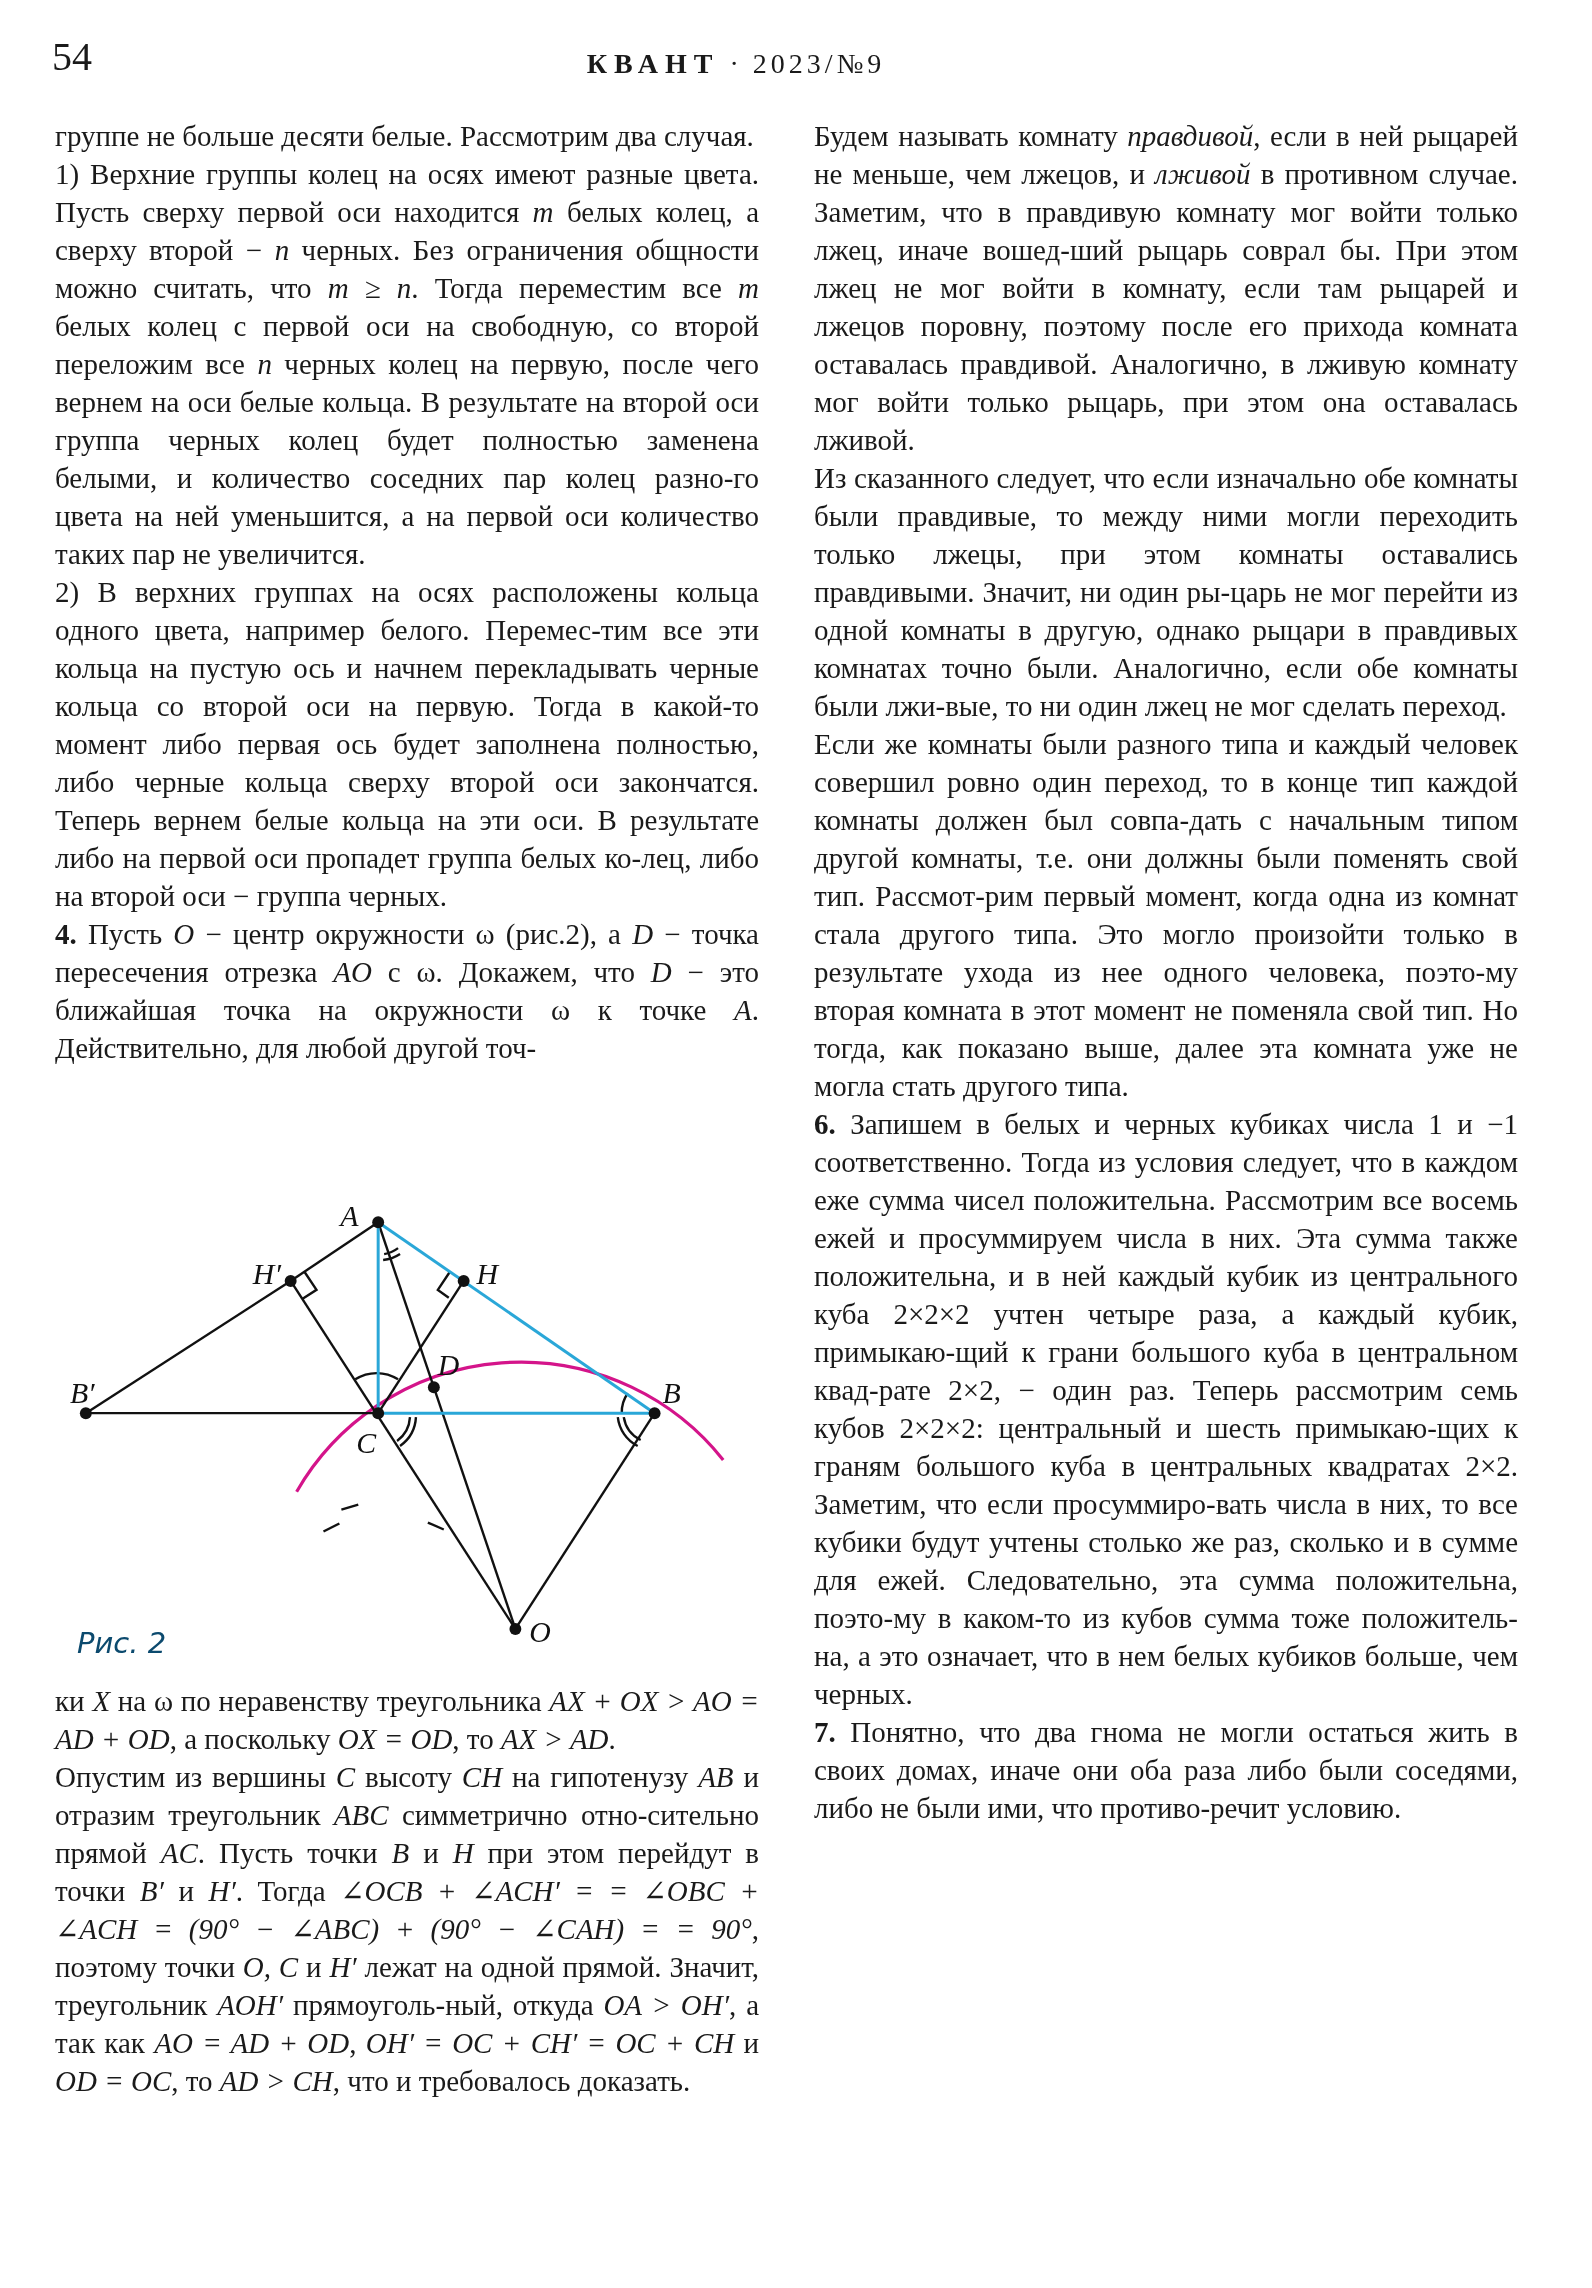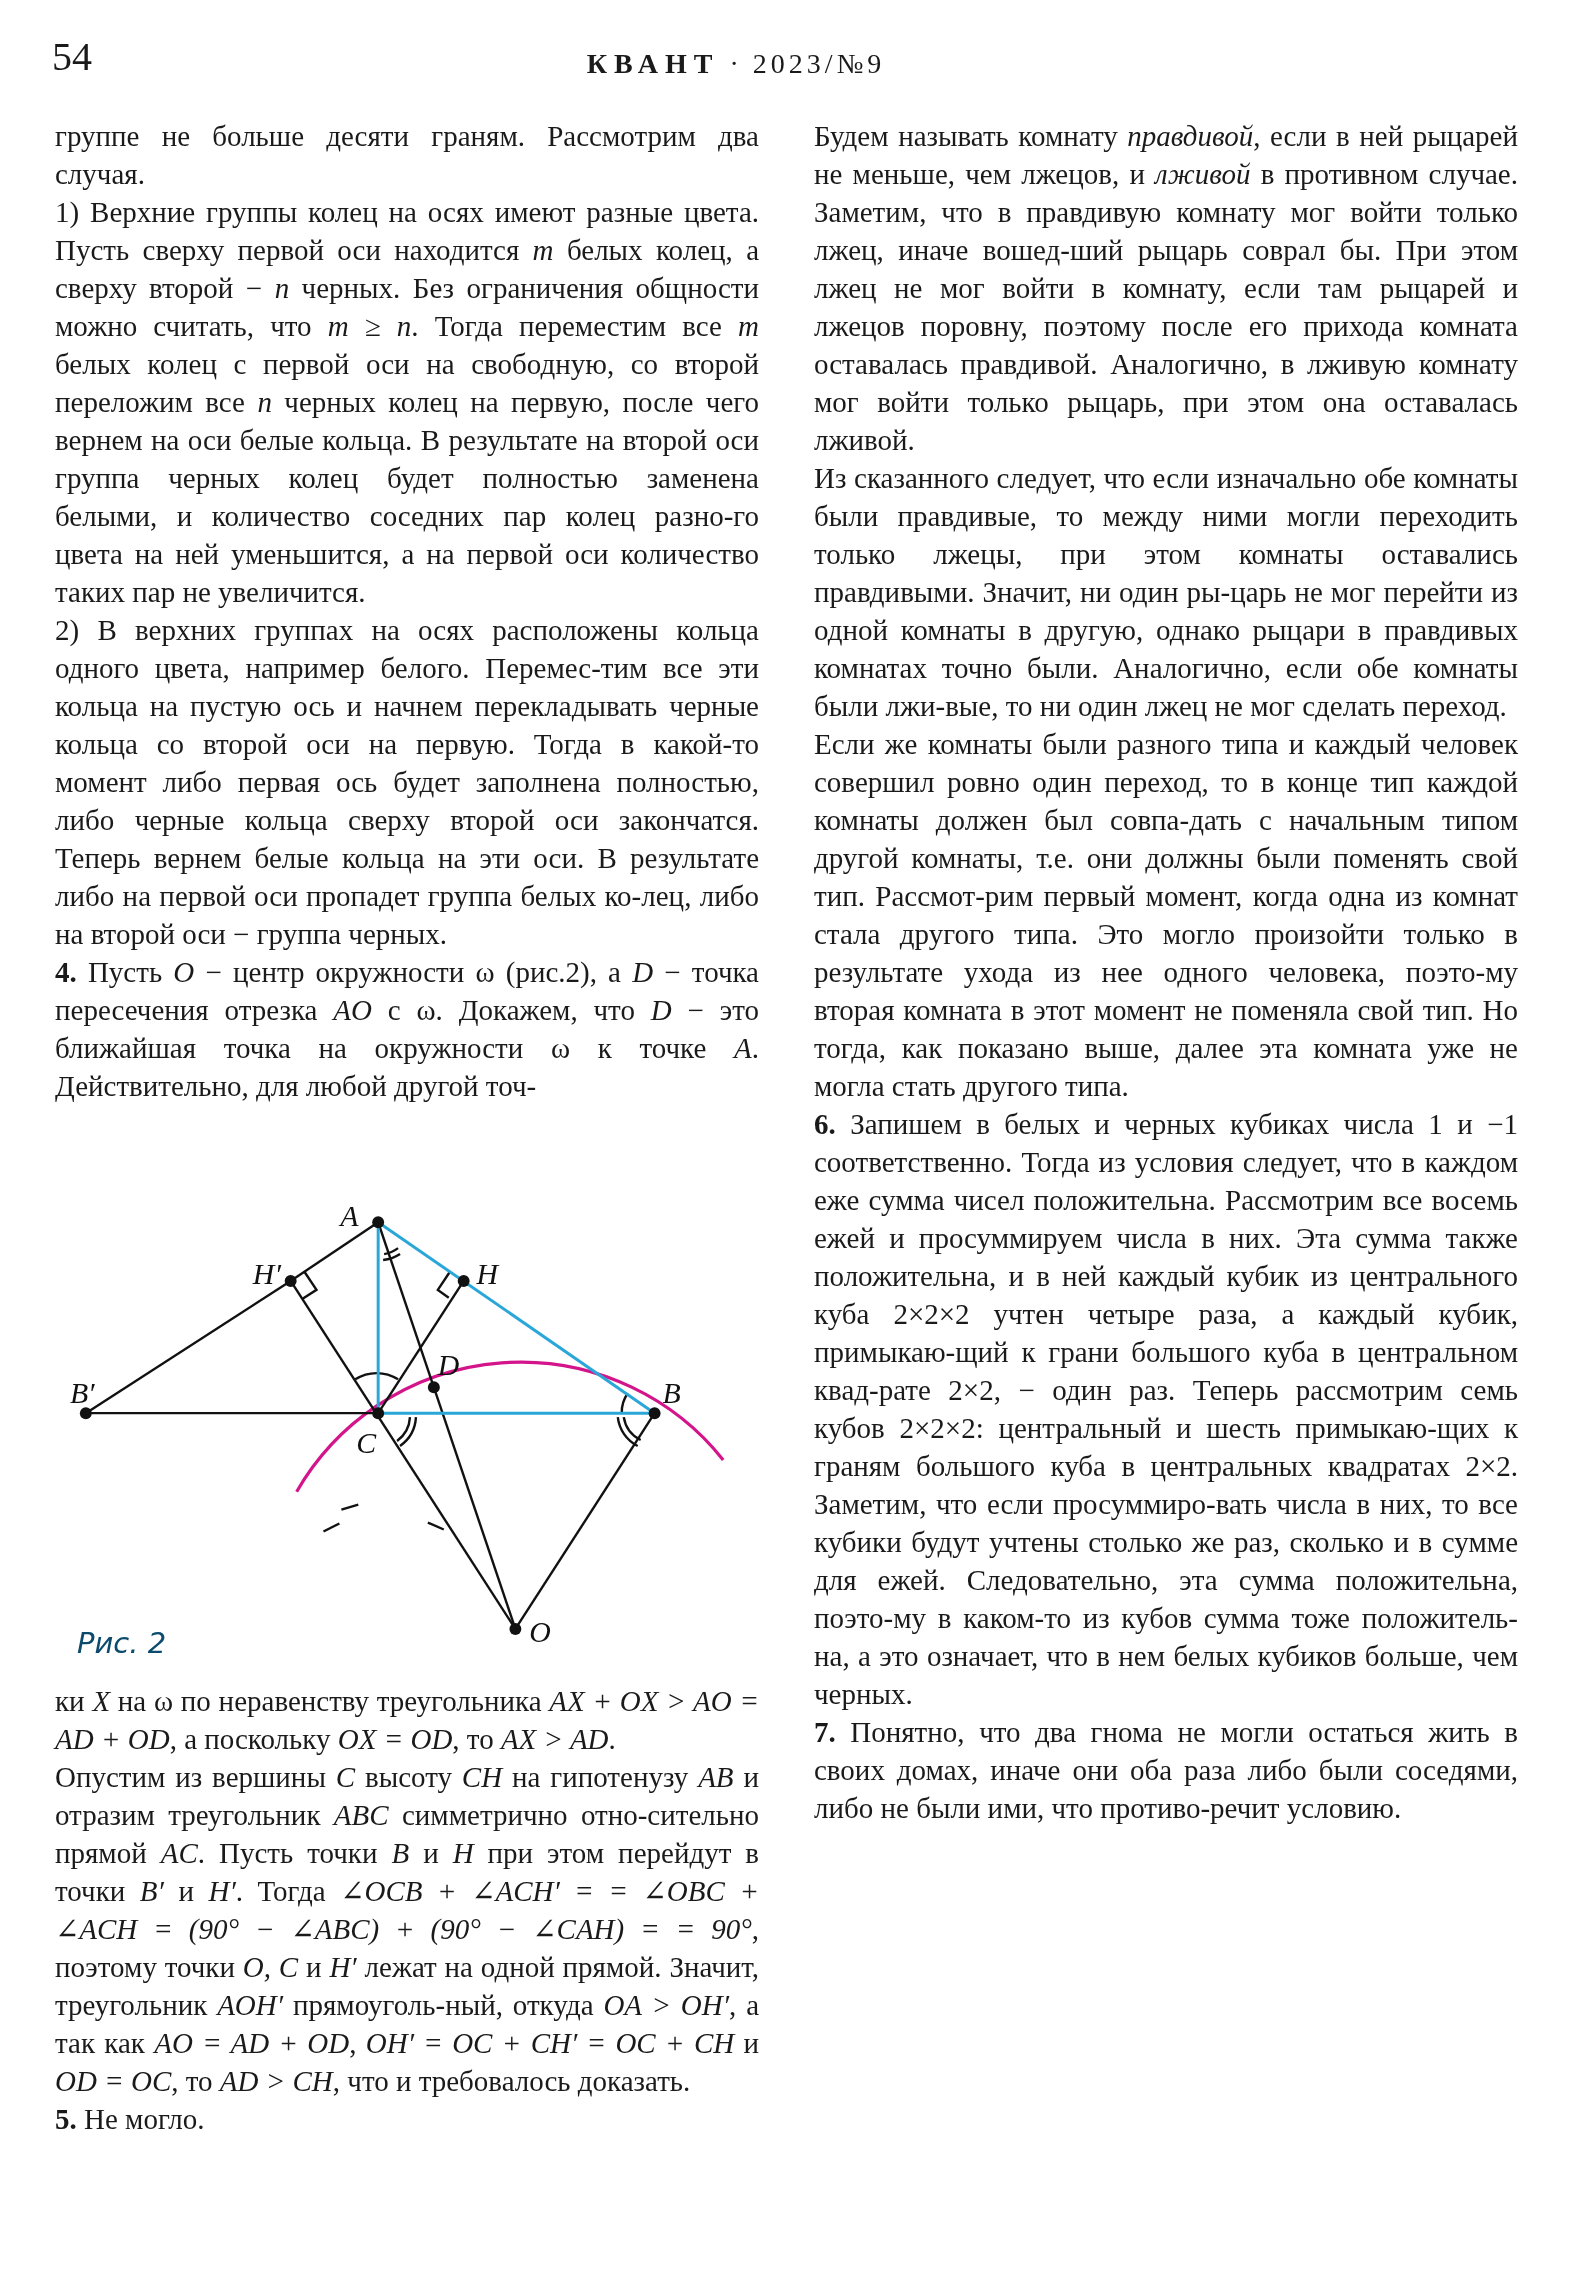--- a/index.html
+++ b/index.html
@@ -23,21 +23,21 @@
 </style>
 </head>
 <body>
 
 <div class="page-num">54</div>
 <div class="running-head">
   <span class="mag">КВАНТ</span><span class="sep">·</span><span>2023/№9</span>
 </div>
 
 <div class="col col-left" style="top:117px;">
-  <p class="block">группе не больше десяти граням. Рассмотрим два случая.</p>
+  <p class="block">группе не больше десяти белые. Рассмотрим два случая.</p>
   <p><span>1) Верхние группы колец на осях имеют разные цвета. Пусть сверху первой оси находится </span><span class="m">m</span><span> белых колец, а сверху второй − </span><span class="m">n</span><span> черных. Без ограничения общности можно считать, что </span><span class="m">m ≥ n</span><span>. Тогда переместим все </span><span class="m">m</span><span> белых колец с первой оси на свободную, со второй переложим все </span><span class="m">n</span><span> черных колец на первую, после чего вернем на оси белые кольца. В результате на второй оси группа черных колец будет полностью заменена белыми, и количество соседних пар колец разно-го цвета на ней уменьшится, а на первой оси количество таких пар не увеличится.</span></p>
   <p>2) В верхних группах на осях расположены кольца одного цвета, например белого. Перемес-тим все эти кольца на пустую ось и начнем перекладывать черные кольца со второй оси на первую. Тогда в какой-то момент либо первая ось будет заполнена полностью, либо черные кольца сверху второй оси закончатся. Теперь вернем белые кольца на эти оси. В результате либо на первой оси пропадет группа белых ко-лец, либо на второй оси − группа черных.</p>
   <p><span class="num">4.</span><span> Пусть </span><span class="m">O</span><span> − центр окружности ω (рис.2), а </span><span class="m">D</span><span> − точка пересечения отрезка </span><span class="m">AO</span><span> с ω. Докажем, что </span><span class="m">D</span><span> − это ближайшая точка на окружности ω к точке </span><span class="m">A</span><span>. Действительно, для любой другой точ-</span></p>
 </div>
 
 <div class="figure">
   <svg width="704" height="498" viewBox="55 1200 708 500">
 
     <path d="M 298 1499 A 260 260 0 0 1 727 1467" fill="none" stroke="#d4148a" stroke-width="3.2"></path>
 
@@ -91,21 +91,20 @@
     <text class="lbl" x="440" y="1382">D</text>
     <text class="lbl" x="666" y="1410">B</text>
     <text class="lbl" x="532" y="1650">O</text>
   </svg>
   <div class="fig-caption">Рис. 2</div>
 </div>
 
 <div class="col col-left" style="top:1682px;">
   <p><span>ки </span><span class="m">X</span><span> на ω по неравенству треугольника </span><span class="m">AX + OX &gt; AO = AD + OD</span><span>, а поскольку </span><span class="m">OX = OD</span><span>, то </span><span class="m">AX &gt; AD</span><span>.</span></p>
   <p><span>Опустим из вершины </span><span class="m">C</span><span> высоту </span><span class="m">CH</span><span> на гипотенузу </span><span class="m">AB</span><span> и отразим треугольник </span><span class="m">ABC</span><span> симметрично отно-сительно прямой </span><span class="m">AC</span><span>. Пусть точки </span><span class="m">B</span><span> и </span><span class="m">H</span><span> при этом перейдут в точки </span><span class="m">B′</span><span> и </span><span class="m">H′</span><span>. Тогда </span><span class="m">∠OCB + ∠ACH′ = = ∠OBC + ∠ACH = (90° − ∠ABC) + (90° − ∠CAH) = = 90°</span><span>, поэтому точки </span><span class="m">O, C</span><span> и </span><span class="m">H′</span><span> лежат на одной прямой. Значит, треугольник </span><span class="m">AOH′</span><span> прямоуголь-ный, откуда </span><span class="m">OA &gt; OH′</span><span>, а так как </span><span class="m">AO = AD + OD</span><span>, </span><span class="m">OH′ = OC + CH′ = OC + CH</span><span> и </span><span class="m">OD = OC</span><span>, то </span><span class="m">AD &gt; CH</span><span>, что и требовалось доказать.</span></p>
-  <p><span class="num">5.</span><span> Не могло.</span></p>
 </div>
 
 <div class="col col-right" style="top:117px;">
   <p><span>Будем называть комнату </span><i>правдивой</i><span>, если в ней рыцарей не меньше, чем лжецов, и </span><i>лживой</i><span> в противном случае. Заметим, что в правдивую комнату мог войти только лжец, иначе вошед-ший рыцарь соврал бы. При этом лжец не мог войти в комнату, если там рыцарей и лжецов поровну, поэтому после его прихода комната оставалась правдивой. Аналогично, в лживую комнату мог войти только рыцарь, при этом она оставалась лживой.</span></p>
   <p>Из сказанного следует, что если изначально обе комнаты были правдивые, то между ними могли переходить только лжецы, при этом комнаты оставались правдивыми. Значит, ни один ры-царь не мог перейти из одной комнаты в другую, однако рыцари в правдивых комнатах точно были. Аналогично, если обе комнаты были лжи-вые, то ни один лжец не мог сделать переход.</p>
   <p>Если же комнаты были разного типа и каждый человек совершил ровно один переход, то в конце тип каждой комнаты должен был совпа-дать с начальным типом другой комнаты, т.е. они должны были поменять свой тип. Рассмот-рим первый момент, когда одна из комнат стала другого типа. Это могло произойти только в результате ухода из нее одного человека, поэто-му вторая комната в этот момент не поменяла свой тип. Но тогда, как показано выше, далее эта комната уже не могла стать другого типа.</p>
   <p><span class="num">6.</span><span> Запишем в белых и черных кубиках числа 1 и −1 соответственно. Тогда из условия следует, что в каждом еже сумма чисел положительна. Рассмотрим все восемь ежей и просуммируем числа в них. Эта сумма также положительна, и в ней каждый кубик из центрального куба 2×2×2 учтен четыре раза, а каждый кубик, примыкаю-щий к грани большого куба в центральном квад-рате 2×2, − один раз. Теперь рассмотрим семь кубов 2×2×2: центральный и шесть примыкаю-щих к граням большого куба в центральных квадратах 2×2. Заметим, что если просуммиро-вать числа в них, то все кубики будут учтены столько же раз, сколько и в сумме для ежей. Следовательно, эта сумма положительна, поэто-му в каком-то из кубов сумма тоже положитель-на, а это означает, что в нем белых кубиков больше, чем черных.</span></p>
   <p><span class="num">7.</span><span> Понятно, что два гнома не могли остаться жить в своих домах, иначе они оба раза либо были соседями, либо не были ими, что противо-речит условию.</span></p>
 </div>
 

